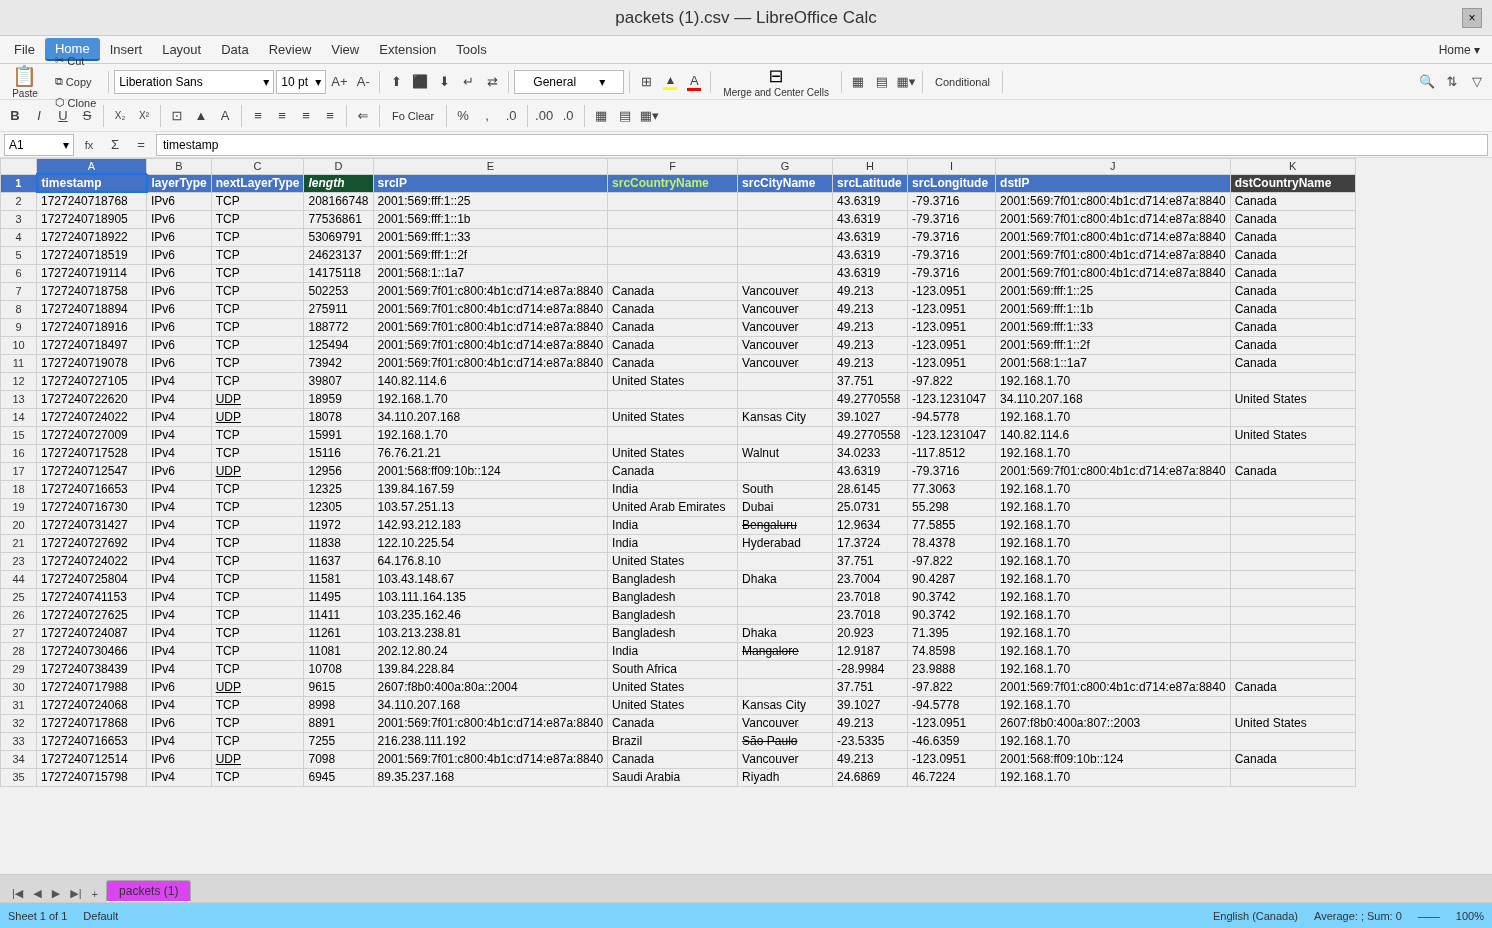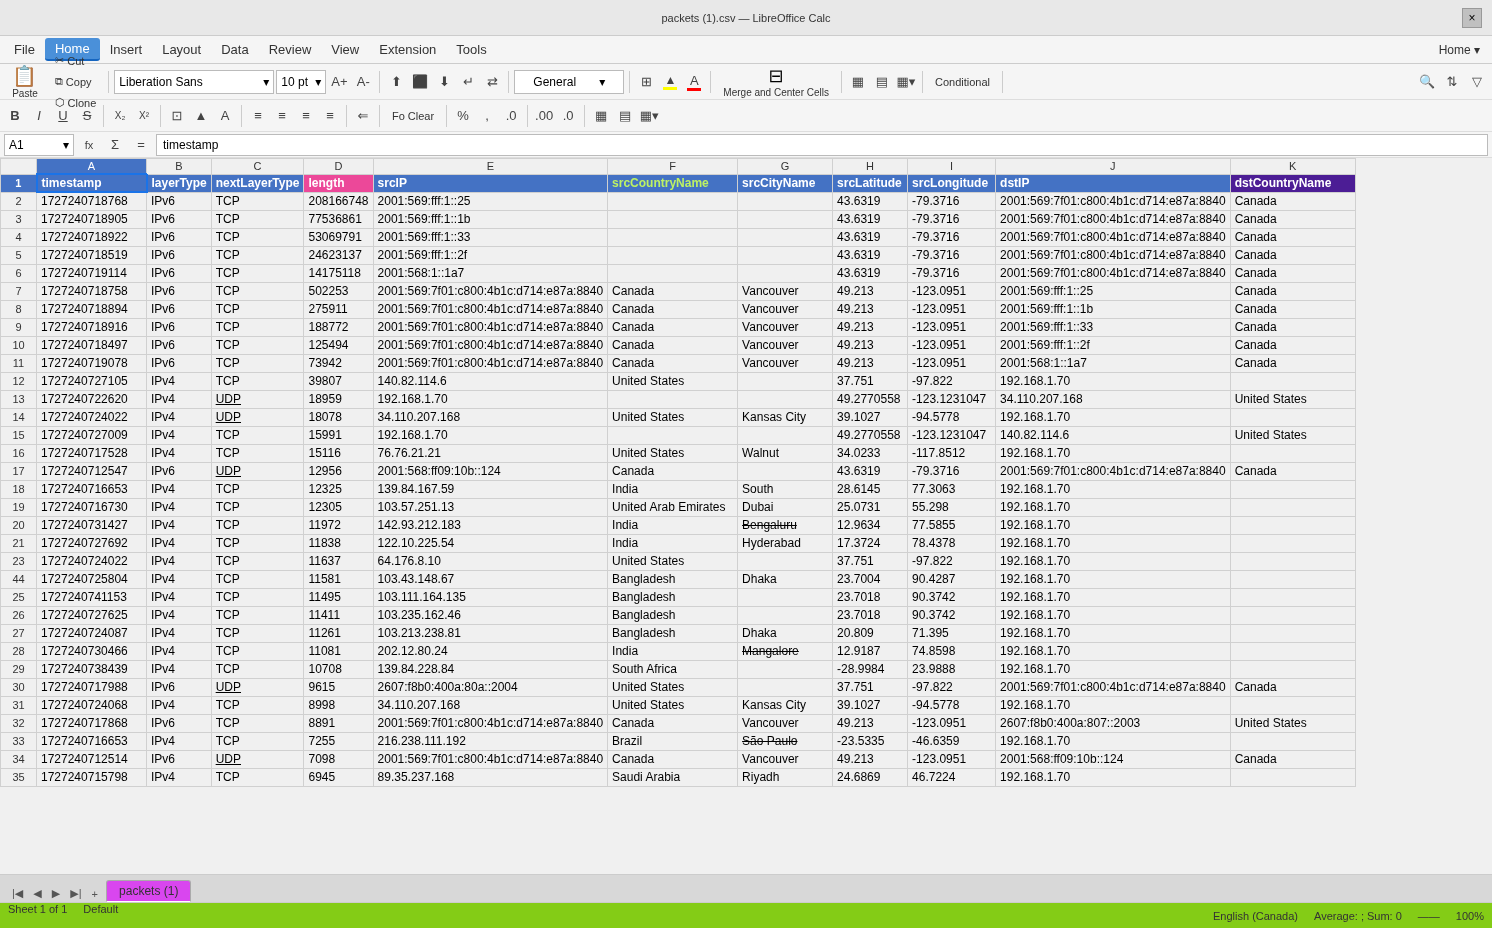--- a/index.html
+++ b/index.html
@@ -8,21 +8,21 @@
     
     #titlebar {
       background: #e8e8e8;
       height: 36px;
       display: flex;
       align-items: center;
       justify-content: center;
       border-bottom: 1px solid #ccc;
       position: relative;
     }
-    #titlebar span { font-size: 11px; color: #333; }
+    #titlebar span { font-size: 17px; color: #333; }
     #titlebar .close-btn {
       position: absolute;
       right: 10px;
       top: 50%;
       transform: translateY(-50%);
       width: 20px;
       height: 20px;
       background: #c0c0c0;
       border: 1px solid #999;
       display: flex; align-items: center; justify-content: center;
@@ -192,24 +192,25 @@
       position: sticky;
       left: 0;
       z-index: 1;
     }
     table.sheet td {
       height: 18px;
     }
 
     
     #statusbar {
-      background: #84cc16;
+      background: #7dd3fc;
       border-top: 1px solid #ccc;
       height: 26px;
       display: flex;
+      align-items: center;
       padding: 0 8px;
       font-size: 11px;
       color: #333;
       gap: 16px;
     }
     #statusbar .status-right {
       margin-left: auto;
       display: flex; align-items: center; gap: 16px;
     }
 
@@ -470,28 +471,28 @@
             <th>K</th>
           </tr>
         </thead>
         <tbody id="table-body">
 
           <tr style="background:#4472c4;">
             <td class="row-num" style="background:#4472c4; color:white; font-weight:bold;">1</td>
             <td style="background:#4472c4; color:white; font-weight:bold; border:2px solid #1a73e8;">timestamp</td>
             <td style="background:#4472c4; color:white; font-weight:bold;">layerType</td>
             <td style="background:#4472c4; color:white; font-weight:bold;">nextLayerType</td>
-            <td style="background:#ec4899; color:white; font-weight:bold;">length</td>
+            <td style="background:#14532d; color:white; font-weight:bold;font-style:italic;">length</td>
             <td style="background:#4472c4; color:white; font-weight:bold;">srcIP</td>
             <td style="background:#4472c4; color:#bef264; font-weight:bold;">srcCountryName</td>
             <td style="background:#4472c4; color:white; font-weight:bold;">srcCityName</td>
             <td style="background:#4472c4; color:white; font-weight:bold;">srcLatitude</td>
             <td style="background:#4472c4; color:white; font-weight:bold;">srcLongitude</td>
             <td style="background:#4472c4; color:white; font-weight:bold;">dstIP</td>
-            <td style="background:#4c1d95; color:white; font-weight:bold;">dstCountryName</td>
+            <td style="background:#404040; color:white; font-weight:bold;">dstCountryName</td>
           </tr>
         <tr>
               <td class="row-num">2</td>
               <td>1727240718768</td>
               <td>IPv6</td>
               <td>TCP</td>
               <td>208166748</td>
               <td>2001:569:fff:1::25</td>
               <td></td>
               <td></td>
@@ -824,21 +825,21 @@
             </tr>
             <tr>
               <td class="row-num">27</td>
               <td>1727240724087</td>
               <td>IPv4</td>
               <td>TCP</td>
               <td>11261</td>
               <td>103.213.238.81</td>
               <td>Bangladesh</td>
               <td>Dhaka</td>
-              <td>20.809</td>
+              <td>20.923</td>
               <td>71.395</td>
               <td>192.168.1.70</td>
               <td></td>
             </tr>
             <tr>
               <td class="row-num">28</td>
               <td>1727240730466</td>
               <td>IPv4</td>
               <td>TCP</td>
               <td>11081</td>

